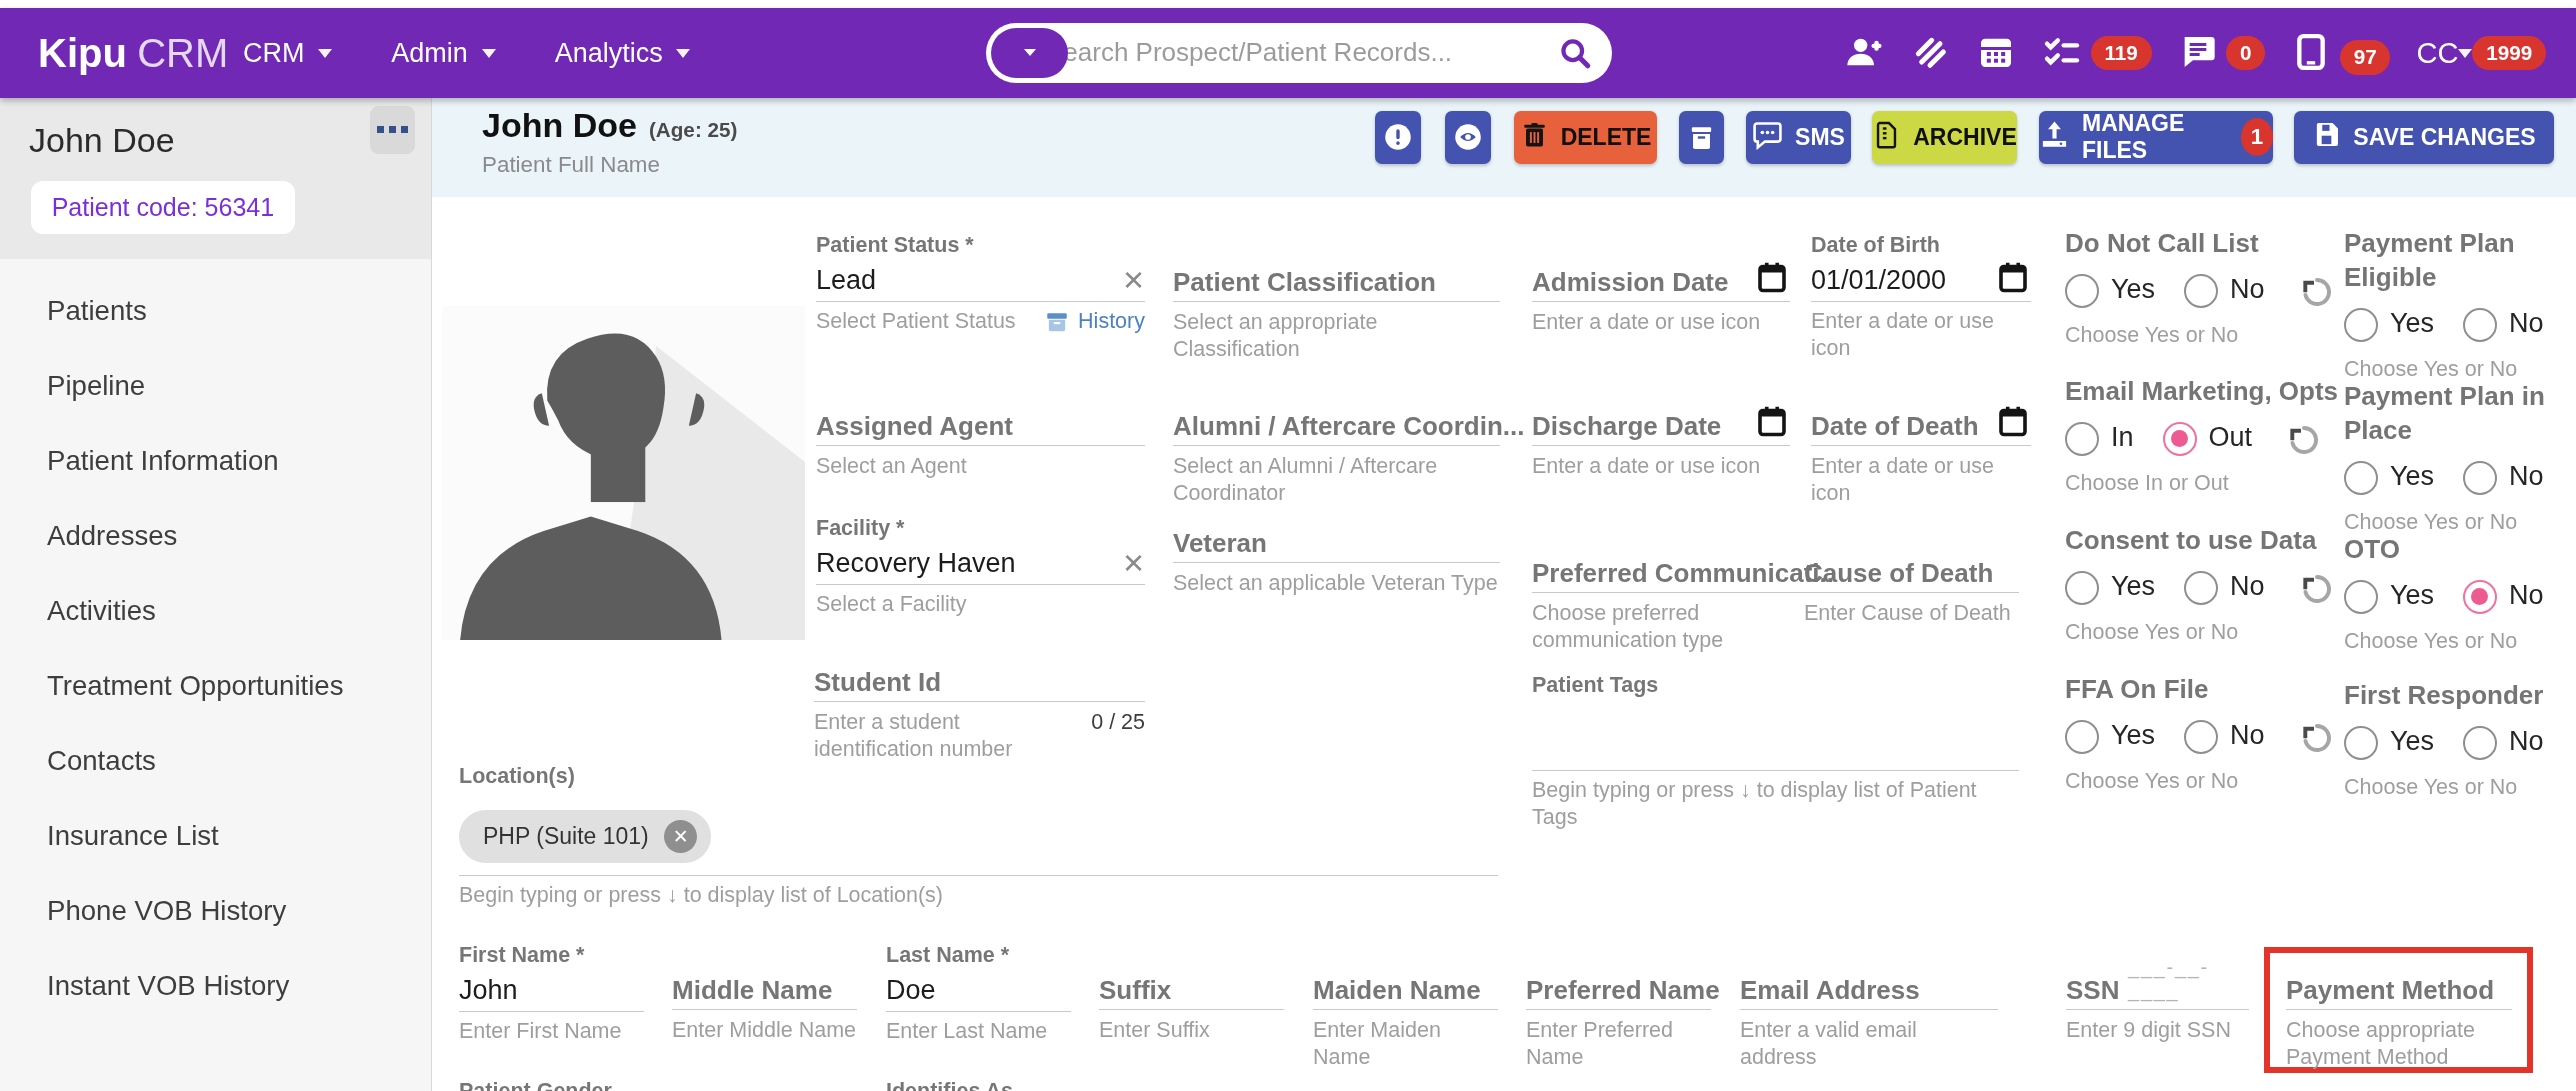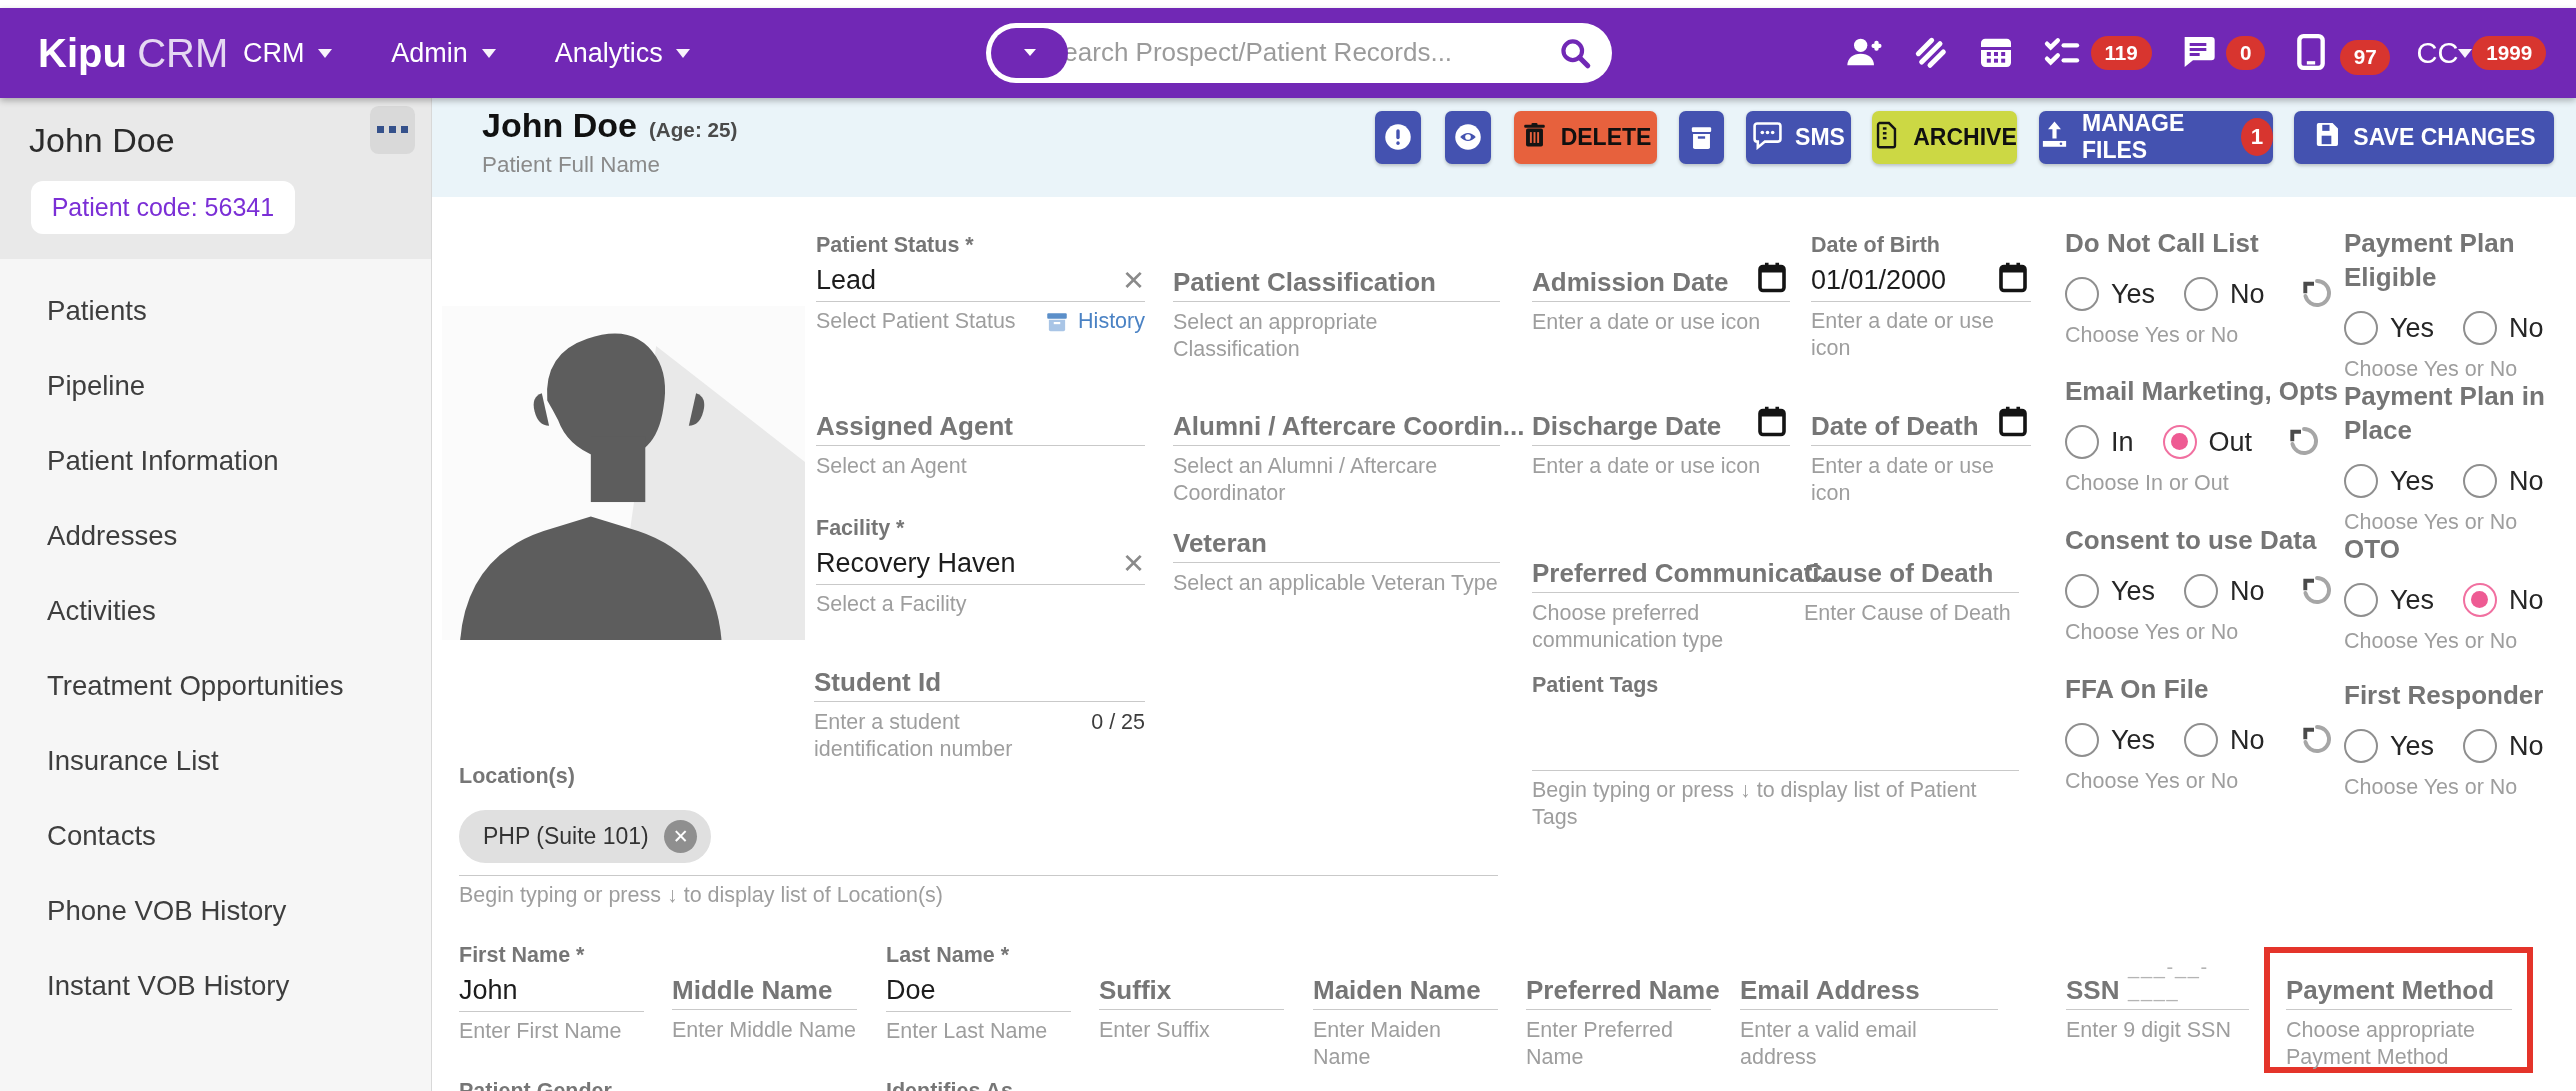--- a/index.html
+++ b/index.html
@@ -80,21 +80,21 @@
   .chip-x { width:33px; height:33px; border-radius:50%; background:#8f8f8f; color:#fff; margin-left:15.5px;
             display:flex; align-items:center; justify-content:center; font-size:19px; cursor:pointer; }
   .chip-x::before { content:"\2715"; }
   .mask { font-size:20px; color:#b4b4b4; letter-spacing:1.7px; margin-left:8.6px; padding-bottom:3.4px; }
   .photo { position:absolute; left:442px; top:306px; width:363px; height:334px; overflow:hidden; }
   .redbox { position:absolute; left:2264px; top:947px; width:269px; height:126px; border:6px solid #e4342a; z-index:5; }
 
   
   .tgl { position:absolute; }
   .tlabel { font-size:26px; font-weight:bold; color:#757575; line-height:34px; }
-  .trow { margin-top:13.8px; height:41px; display:flex; align-items:center; }
+  .trow { margin-top:13.8px; height:41px; display:flex; align-items:flex-start; }
   .radio { width:34px; height:34px; border:2.6px solid #8f8f8f; border-radius:50%; flex:0 0 auto;
            margin-right:12px; position:relative; cursor:pointer; background:#fff; }
   .radio.sel { border-color:#f170a0; }
   .radio.sel::after { content:""; position:absolute; left:6px; top:6px; width:17px; height:17px;
                       border-radius:50%; background:#ee5b93; }
   .opt { font-size:27px; color:#262626; margin-right:29px; }
   .undo { margin-left:5.2px; cursor:pointer; }
   .thelp { margin-top:8.6px; font-size:21.5px; color:#9e9e9e; }
   .nowrap { white-space:nowrap; }
 </style>
@@ -217,22 +217,22 @@
       </div>
     <div class="pcode">Patient code: 56341</div>
   </div>
   <div class="side-items">
     <div class="side-item">Patients</div>
     <div class="side-item">Pipeline</div>
     <div class="side-item">Patient Information</div>
     <div class="side-item">Addresses</div>
     <div class="side-item">Activities</div>
     <div class="side-item">Treatment Opportunities</div>
+    <div class="side-item">Contacts</div>
     <div class="side-item">Insurance List</div>
-    <div class="side-item">Contacts</div>
     <div class="side-item">Phone VOB History</div>
     <div class="side-item">Instant VOB History</div>
   </div>
 </div>
 
 <div class="mhead">
   <div class="mh-name">
     <span class="n">John Doe</span>
     <span class="a">(Age: 25)</span>
   </div>

